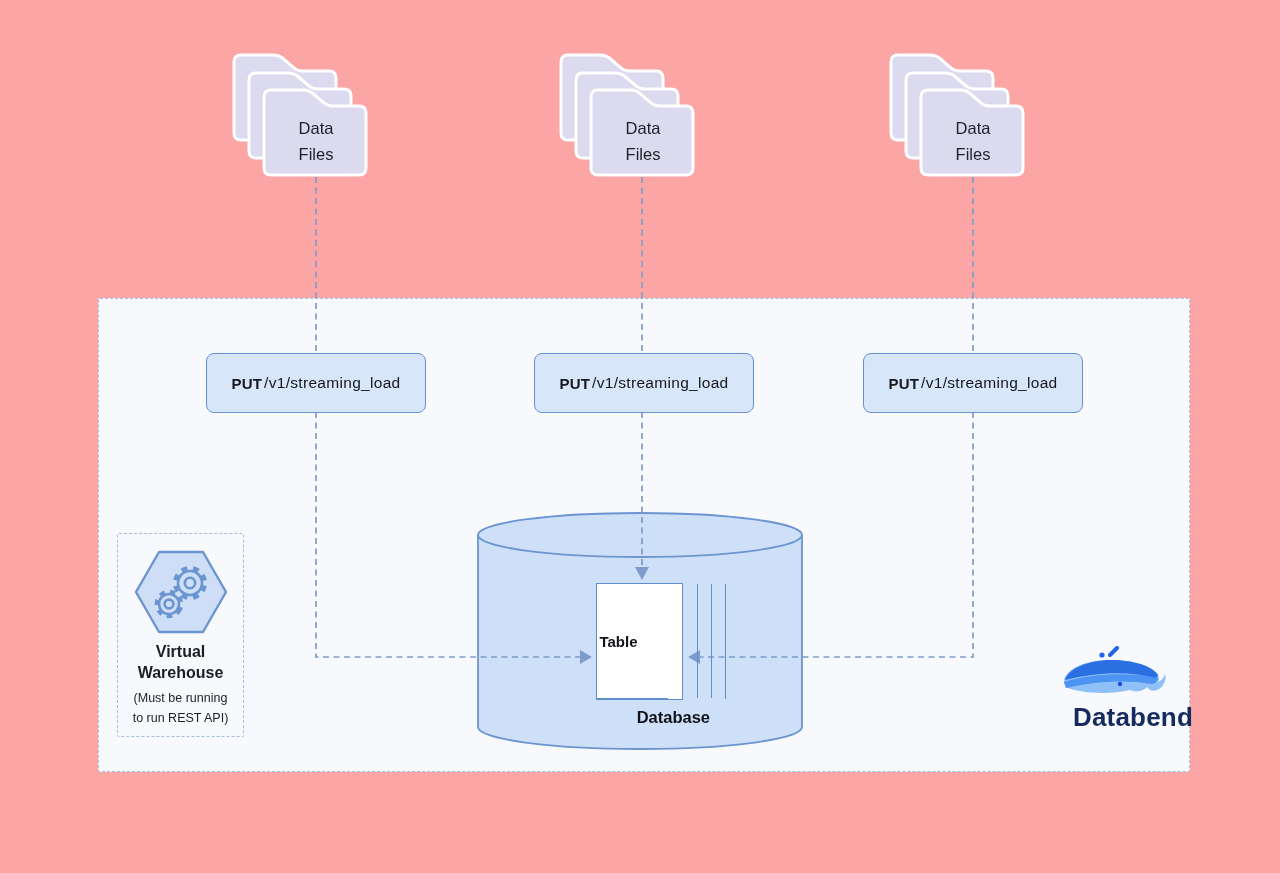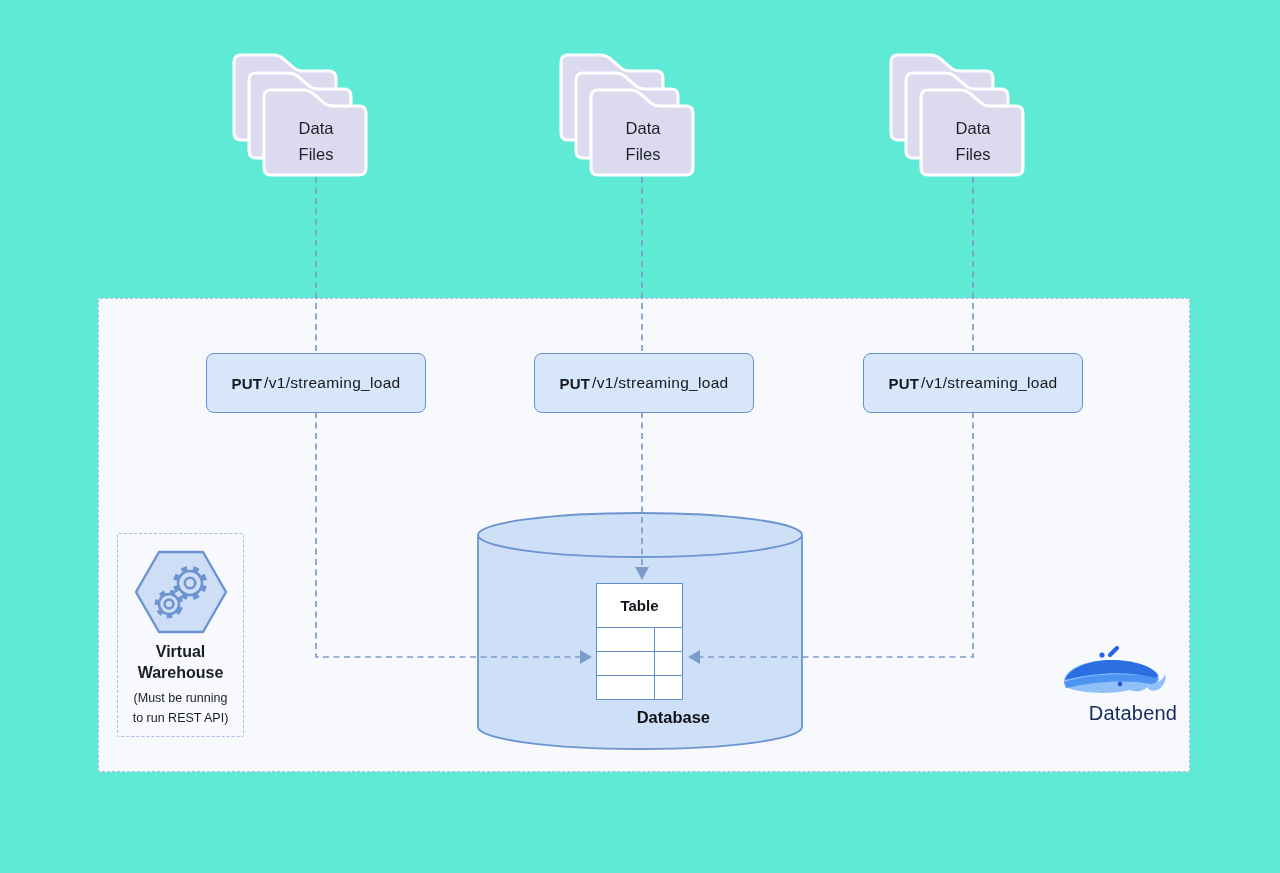--- a/index.html
+++ b/index.html
@@ -1,17 +1,17 @@
 <!DOCTYPE html>
 <html><head>
 <meta charset="utf-8">
 <style>
   html,body{margin:0;padding:0;background:#ffffff;}
   body{font-family:"Liberation Sans","DejaVu Sans",sans-serif;}
-  .canvas{position:relative;width:1280px;height:873px;background:#5eead4;overflow:hidden;}
+  .canvas{position:relative;width:1280px;height:873px;background:#fca5a5;overflow:hidden;}
 
   
   .container-box{
     position:absolute;left:98px;top:298px;width:1092px;height:474px;
     background:#f7f9fc;border:1.6px dashed #a7bce0;border-radius:2px;
     box-sizing:border-box;z-index:1;
   }
 
   
   .connectors{position:absolute;left:0;top:0;z-index:3;pointer-events:none;}
@@ -41,21 +41,21 @@
   .ep-1{left:206px;}
   .ep-2{left:534px;}
   .ep-3{left:863px;}
   .endpoint-method{font-size:15px;font-weight:bold;color:#16181d;letter-spacing:.2px;}
   .endpoint-path{font-size:15.5px;color:#16181d;letter-spacing:.3px;}
 
   
   .db-table{
     position:absolute;left:596px;top:583px;width:87px;height:117px;
     background:#ffffff;border:1.5px solid #5f8ccb;box-sizing:border-box;
-    display:flex;flex-direction:column;z-index:4;
+    display:flex;z-index:4;
   }
   .db-table-header{
     flex:0 0 43px;border-bottom:1.5px solid #5f8ccb;
     display:flex;align-items:center;justify-content:center;
     font-size:15px;font-weight:bold;color:#111318;
   }
   .db-table-row{flex:1;border-bottom:1.5px solid #5f8ccb;position:relative;}
   .db-table-row:last-child{border-bottom:none;}
   .db-cell-divider{
     position:absolute;left:57px;top:0;bottom:0;width:0;
@@ -81,21 +81,21 @@
     margin-top:4px;width:112px;text-align:center;
     font-size:12.5px;font-weight:normal;color:#1b1e27;line-height:1.6;
   }
 
   
   .brand{
     position:absolute;left:1050px;top:646px;width:130px;z-index:4;
     display:flex;flex-direction:column;align-items:center;
   }
   .brand-name{
-    margin-top:4px;font-size:20px;font-weight:normal;color:#152a5e;
+    margin-top:4px;font-size:26px;font-weight:bold;color:#152a5e;
     letter-spacing:.2px;
     margin-left:36px;
   }
 </style>
 </head>
 <body>
 
 <div class="canvas">
 
   <div class="container-box"></div>

